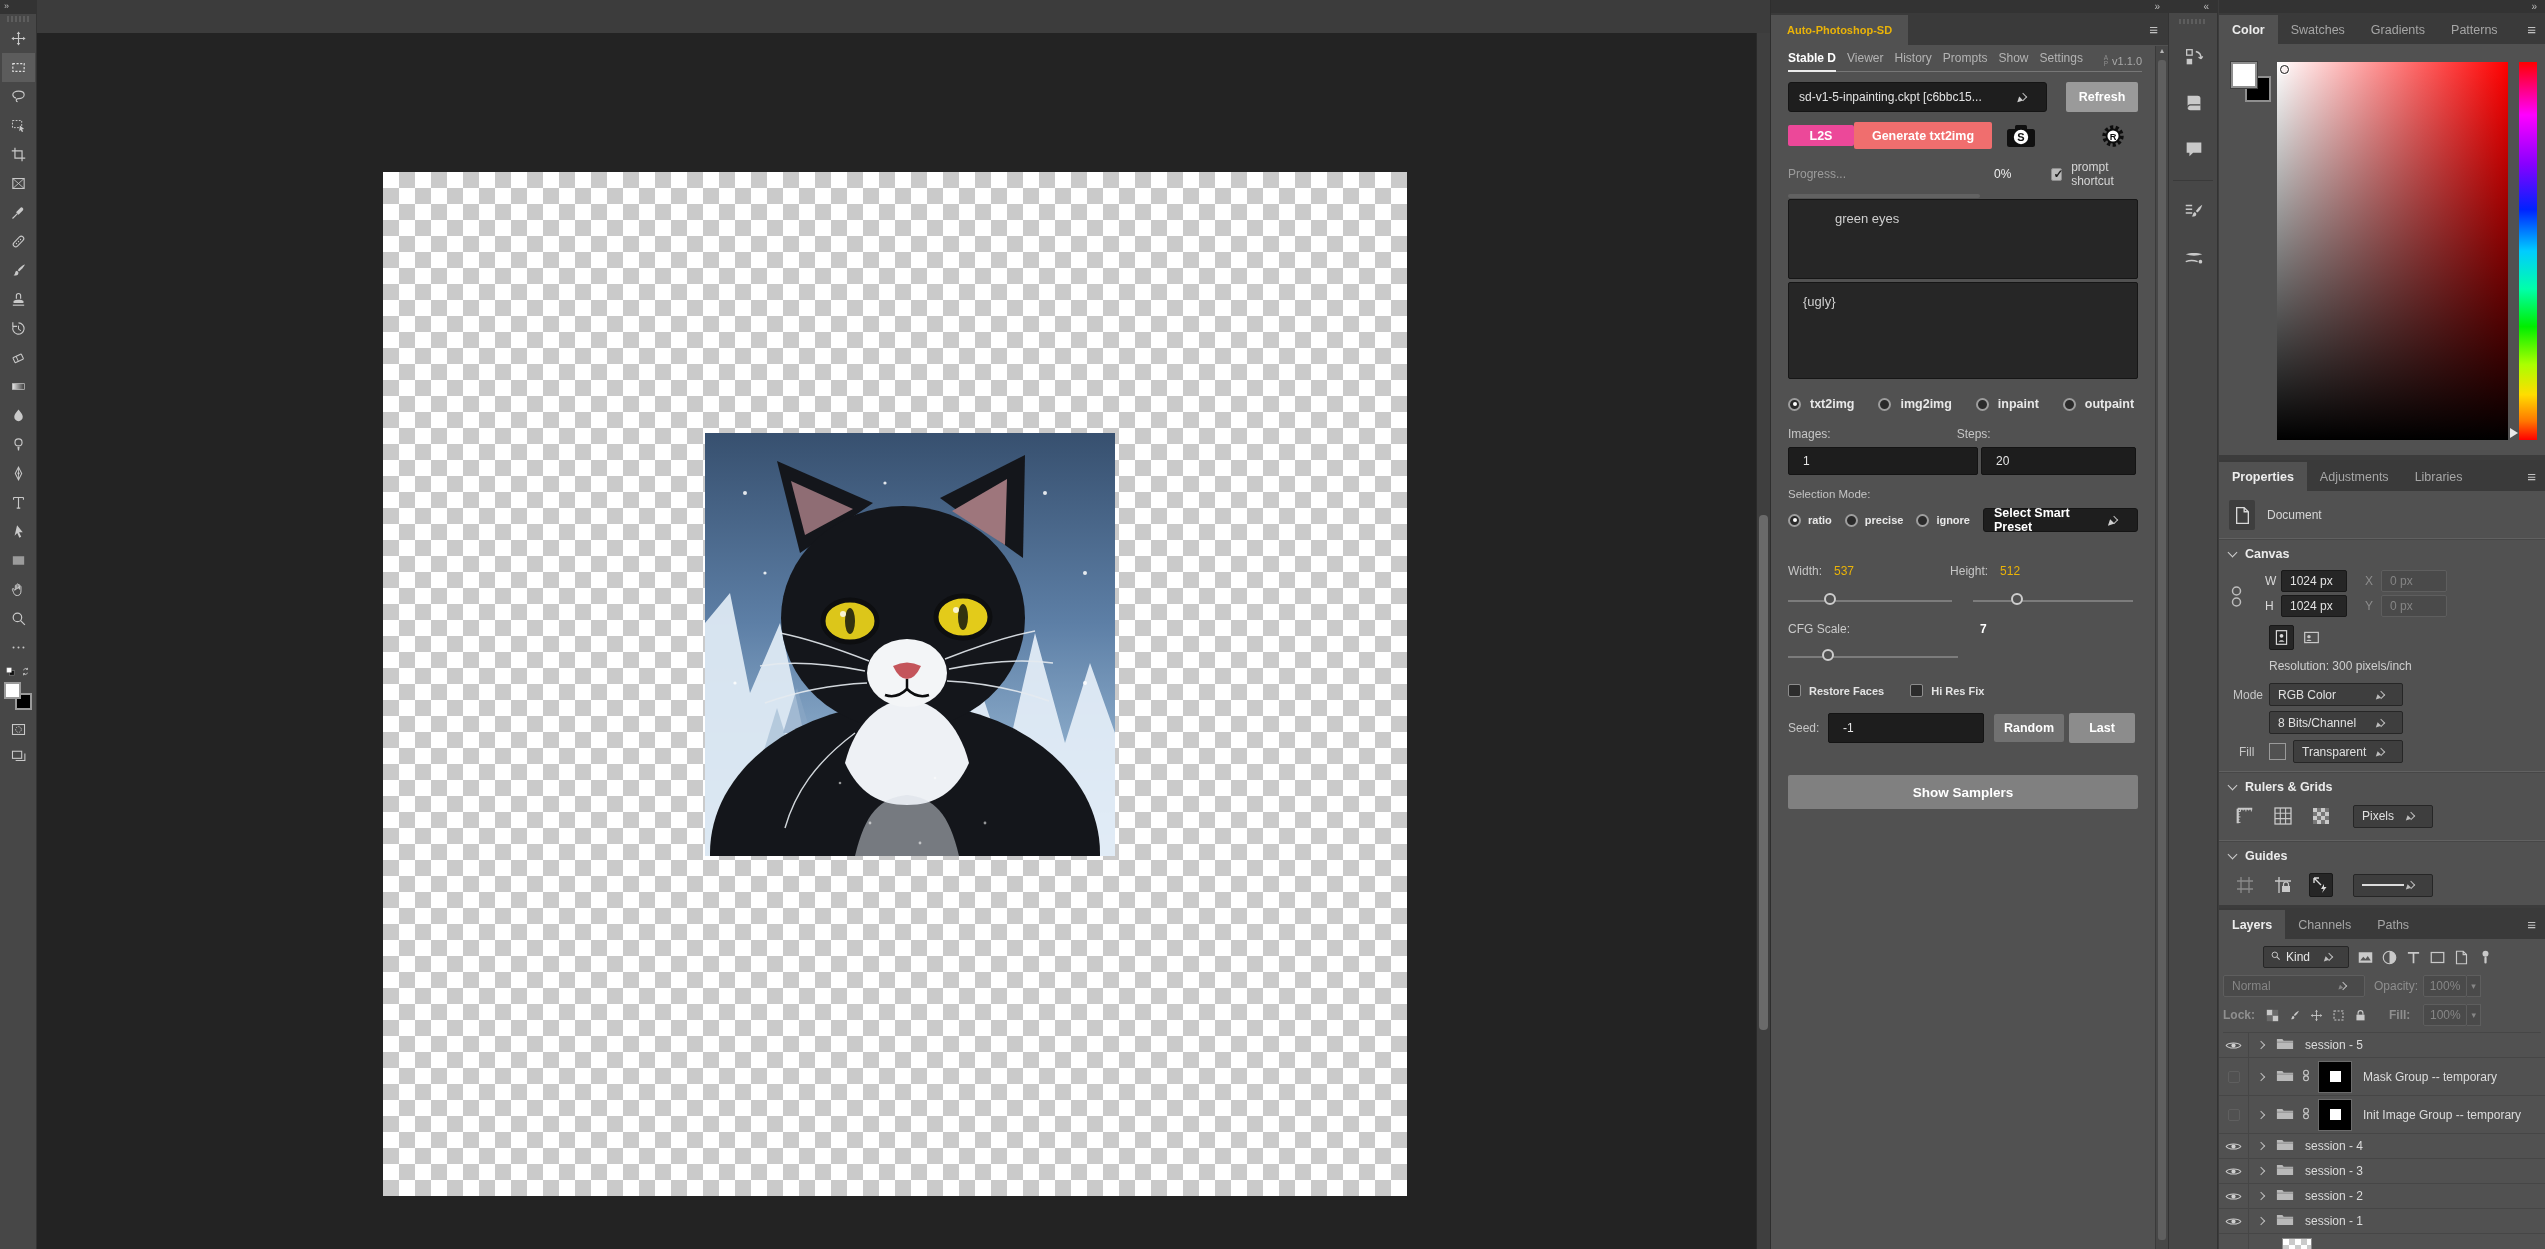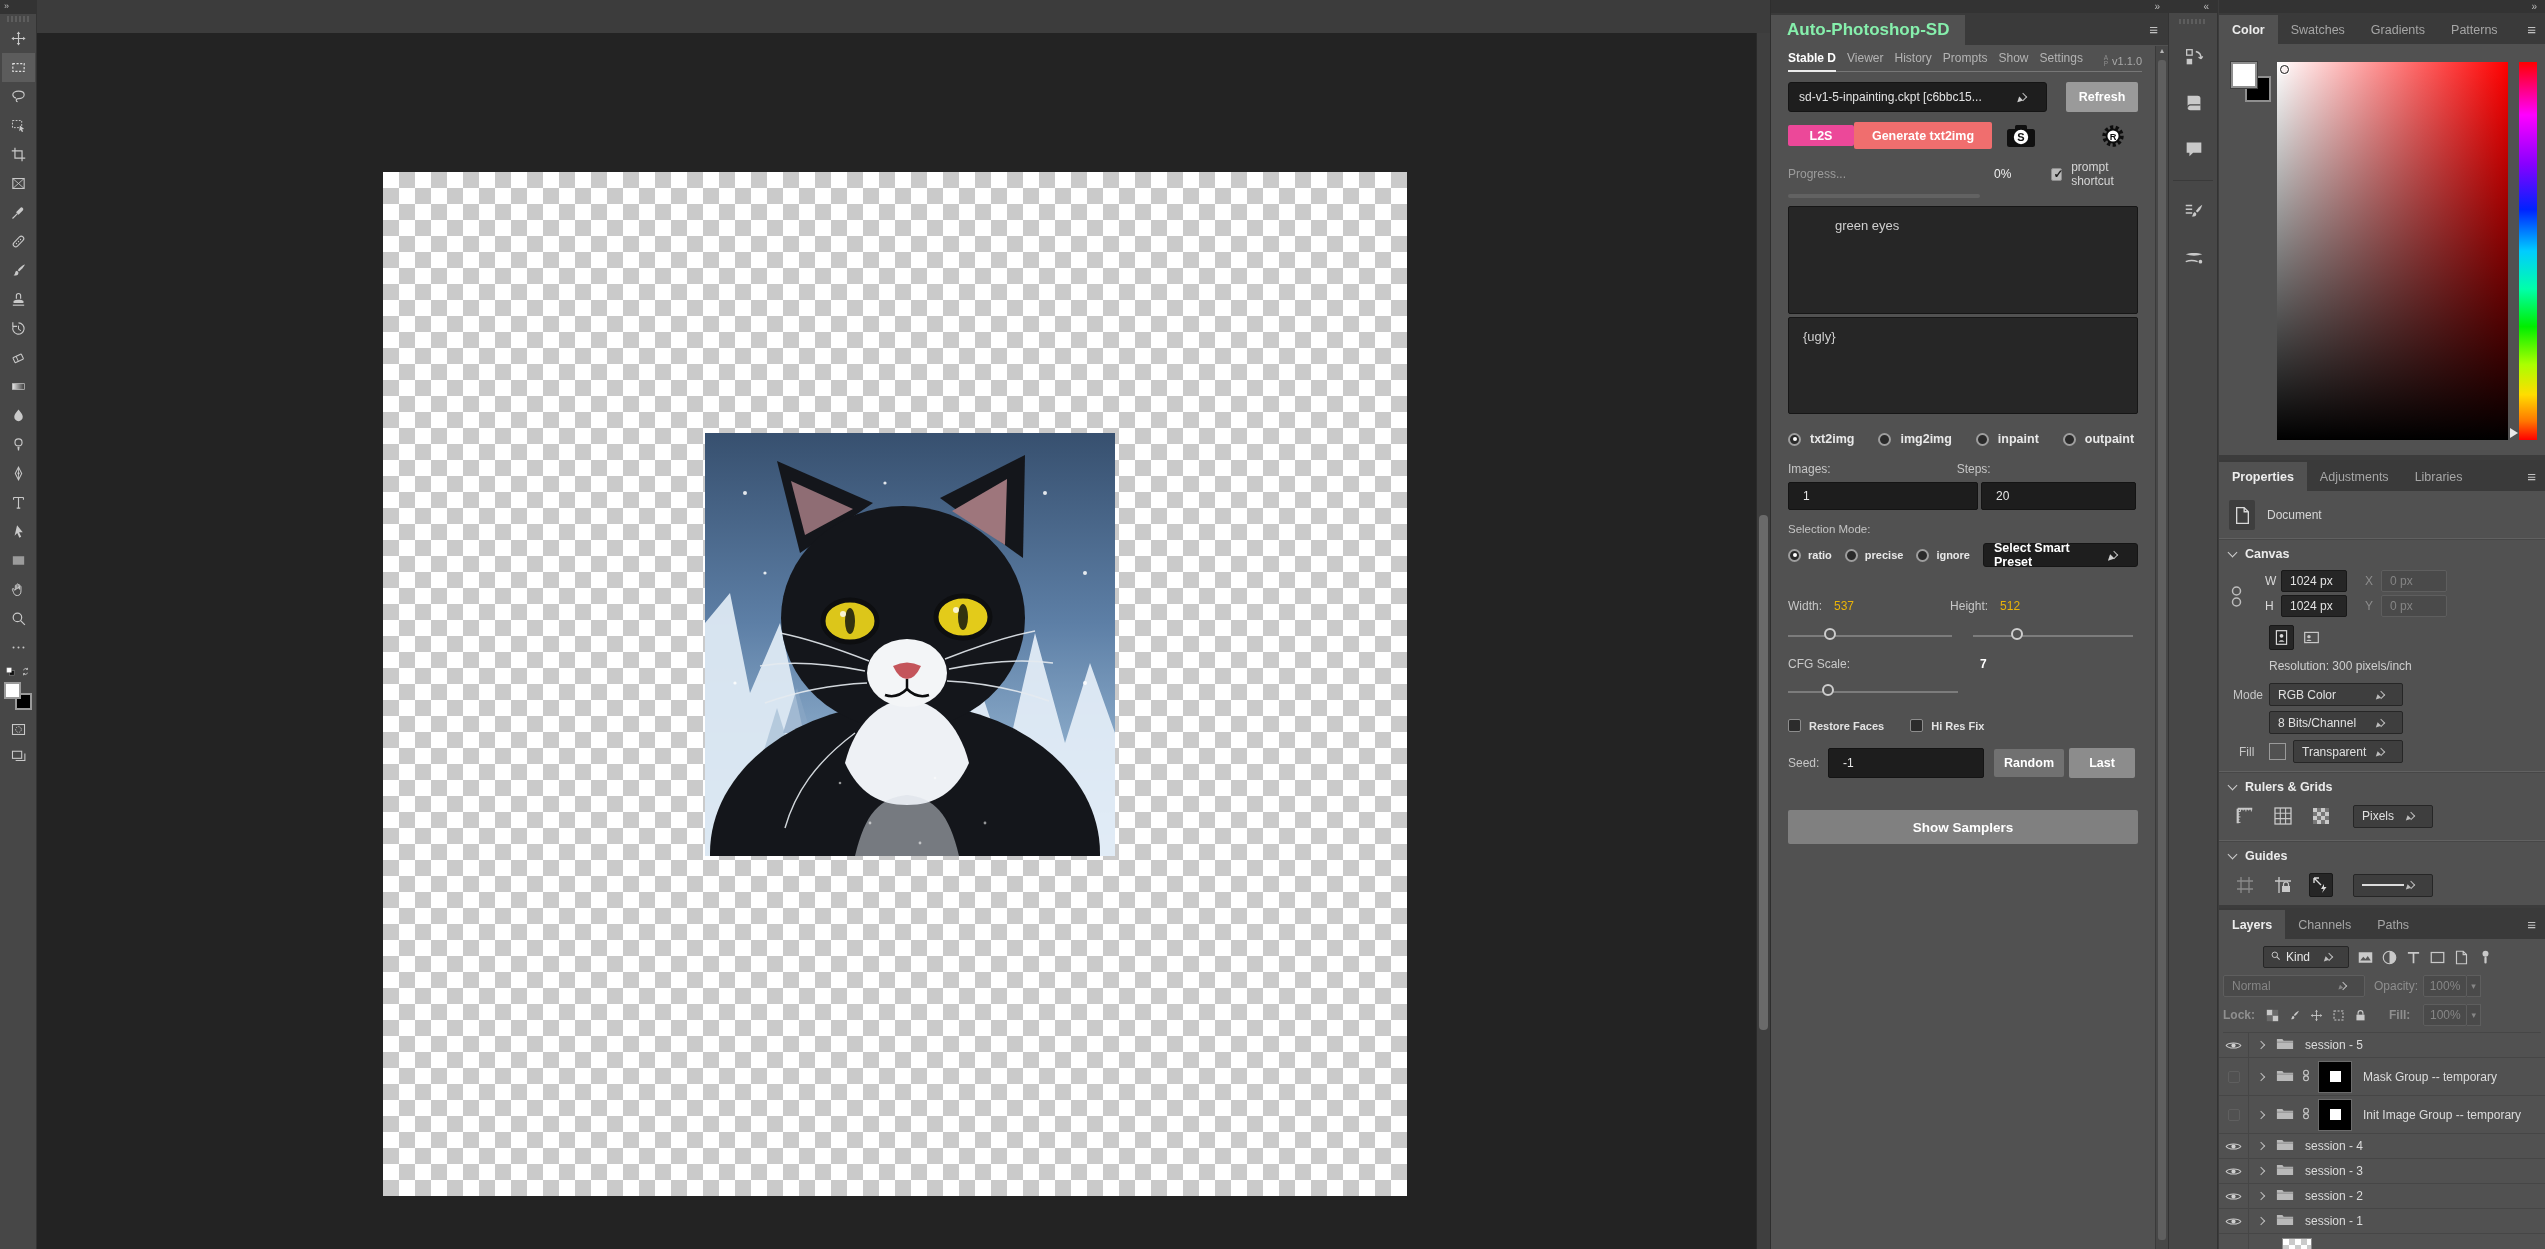--- a/index.html
+++ b/index.html
@@ -41,21 +41,21 @@
   
   #vscroll { position:absolute; left:1756px; top:33px; width:14px; height:1216px; background:#3f3f3f; border-left:1px solid #2a2a2a; }
   #vscroll .sthumb { position:absolute; left:2px; width:9px; top:482px; height:515px; background:#6a6a6a; border-radius:4px; }
 
   
   #sdpanel { position:absolute; left:1770px; top:0; width:398px; height:1249px; background:#515151; border-left:1px solid #2e2e2e; }
   .strip13 { height:13px; background:#333; position:relative; }
   .strip13 .coll { position:absolute; right:8px; top:0; font-size:10px; color:#bdbdbd; line-height:13px; }
   #sd-head { height:32px; background:#3a3a3a; display:flex; align-items:flex-end; position:relative; }
   #sd-title-tab { height:30px; background:#515151; padding:0 16px; display:flex; align-items:center;
-    color:#86efac; font-weight:700; font-size:17px; }
+    color:#eab308; font-weight:700; font-size:11px; }
   #sd-head .hamb { position:absolute; right:10px; top:8px; color:#c2c2c2; font-size:15px; }
   #sd-tabs { display:flex; gap:11px; align-items:flex-end; margin:6px 26px 0 17px; border-bottom:1px solid #777; padding-bottom:4px; position:relative; }
   #sd-tabs .ptab { color:#b4b4b4; font-size:12px; padding-bottom:2px; white-space:nowrap; }
   #sd-tabs .ptab.active { color:#fff; font-weight:700; border-bottom:2px solid #ededed; margin-bottom:-5px; padding-bottom:5px; }
   #sd-tabs .apver { margin-left:auto; display:flex; align-items:center; gap:4px; color:#a9a9a9; font-size:11px; }
   #sd-tabs .ap { display:flex; flex-direction:column; font-size:6.5px; line-height:6px; color:#8f8f8f; }
   .sd-row { margin:0 30px 0 17px; position:relative; }
   .dkselect { background:#1e1e1e; border:1px solid #151515; border-radius:3px; color:#e3e3e3;
     display:flex; align-items:center; padding:0 10px; height:30px; }
   .dkselect .chev { margin-left:auto; color:#cfcfcf; font-size:11px; }
@@ -72,21 +72,21 @@
   #progress-row { display:flex; align-items:center; margin-top:11px; }
   #progress-label { color:#9c9c9c; }
   #progress-pct { margin-left:148px; color:#efefef; }
   #ps-check { margin-left:40px; display:flex; align-items:center; gap:9px; color:#d6d6d6; }
   .cb { width:13px; height:13px; background:#2c2c2c; border:1px solid #8d8d8d; border-radius:2px; position:relative; }
   .cb.checked { background:#b9b9b9; }
   .cb.checked::after { content:"✓"; position:absolute; left:1px; top:-2px; color:#1c1c1c; font-size:12px; font-weight:700; }
   #progress-track { margin:6px 30px 0 17px; width:192px; height:4px; background:#626262; border-radius:2px; }
   .txtarea { margin:8px 30px 0 17px; background:#262626; border:1px solid #161616; border-radius:2px;
     color:#cfcfcf; padding:11px 14px; font-size:13px; }
-  #prompt-box { height:108px; margin-top:8px;padding-left:46px; }
+  #prompt-box { height:80px; margin-top:1px;padding-left:46px; }
   #negative-box { height:97px; margin-top:3px; }
   .rgroup { display:flex; align-items:center; margin:18px 30px 0 17px; gap:0; }
   .ritem { display:flex; align-items:center; margin-right:24px; }
   .radio { width:13px; height:13px; border-radius:50%; background:#2a2a2a; border:2px solid #9e9e9e; position:relative; flex:0 0 auto; }
   .radio.sel::after { content:""; position:absolute; left:2.5px; top:2.5px; width:4px; height:4px; border-radius:50%; background:#fff; }
   .ritem .rlabel { margin-left:9px; color:#e8e8e8; font-weight:700; font-size:12.5px; }
   #is-labels { display:flex; margin:16px 30px 0 17px; color:#c6c6c6; }
   #is-labels .steps { margin-left:126px; }
   #is-inputs { display:flex; gap:3px; margin:6px 30px 0 17px; }
   .numinput { background:#1d1d1d; border:1px solid #141414; border-radius:2px; color:#e6e6e6;

